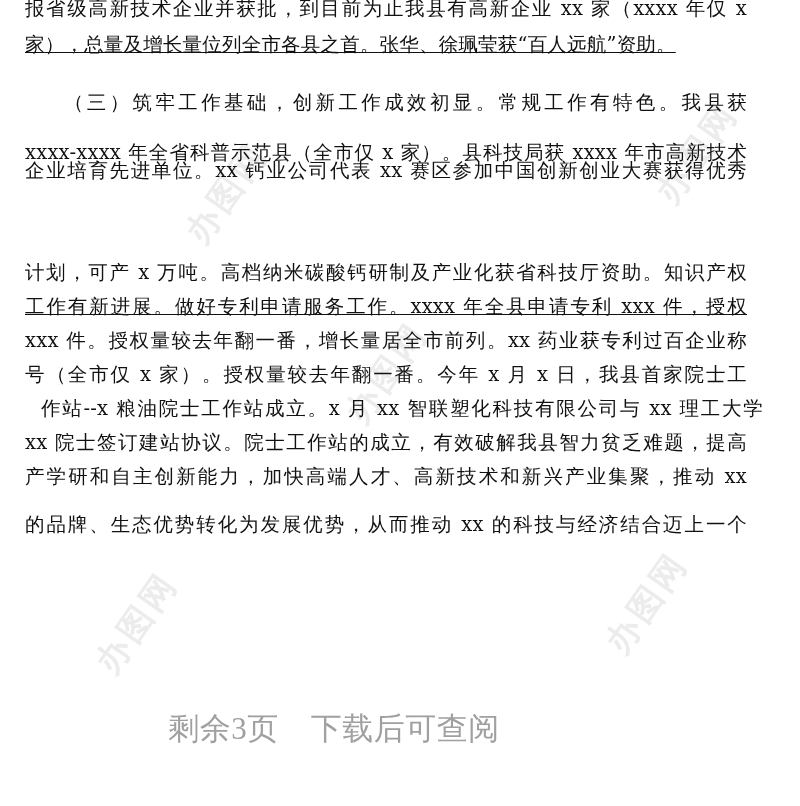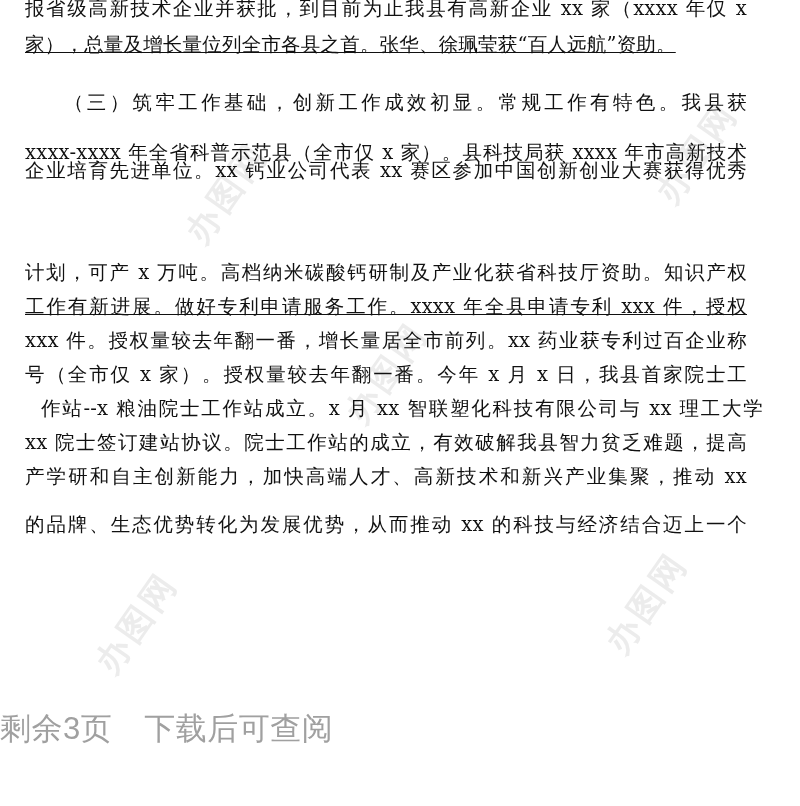--- a/index.html
+++ b/index.html
@@ -5,22 +5,22 @@
   html, body { margin: 0; padding: 0; background: #ffffff; }
   body { width: 800px; height: 806px; position: relative; overflow: hidden;
          font-family: "DejaVu Serif", "Liberation Serif", serif; color: #111; }
   .page { position: absolute; left: 0; top: 0; width: 800px; height: 806px; }
   .line { position: absolute; left: 25px; width: 722px; font-size: 19.5px; line-height: 24px;
           white-space: nowrap; text-align: justify; text-align-last: justify; letter-spacing: 0.2px; }
   .line.last { text-align-last: left; text-decoration: underline; }
   .watermark { position: absolute; color: rgba(200,200,200,0.35); font-size: 34px;
                font-family: "DejaVu Sans", sans-serif; transform: rotate(-55deg);
                pointer-events: none; font-weight: bold; letter-spacing: 4px; }
-  .footer-note { position: absolute; left: 0; width: 668px; top: 708px; 
-                 font-family: Liberation Sans, sans-serif; font-size: 31px;
+  .footer-note { position: absolute; left: 0; width: 668px; top: 708px; text-align: center;
+                 font-family: Liberation Serif, serif; font-size: 31px;
                  color: #a0a0a0; letter-spacing: 0.5px; }
   .footer-note span { display: inline-block; }
   .footer-note .gap { width: 32px; }
 </style>
 </head>
 <body>
 
 <div class="page">
 
   <div class="watermark" style="left:170px;top:170px;">办图网</div>

